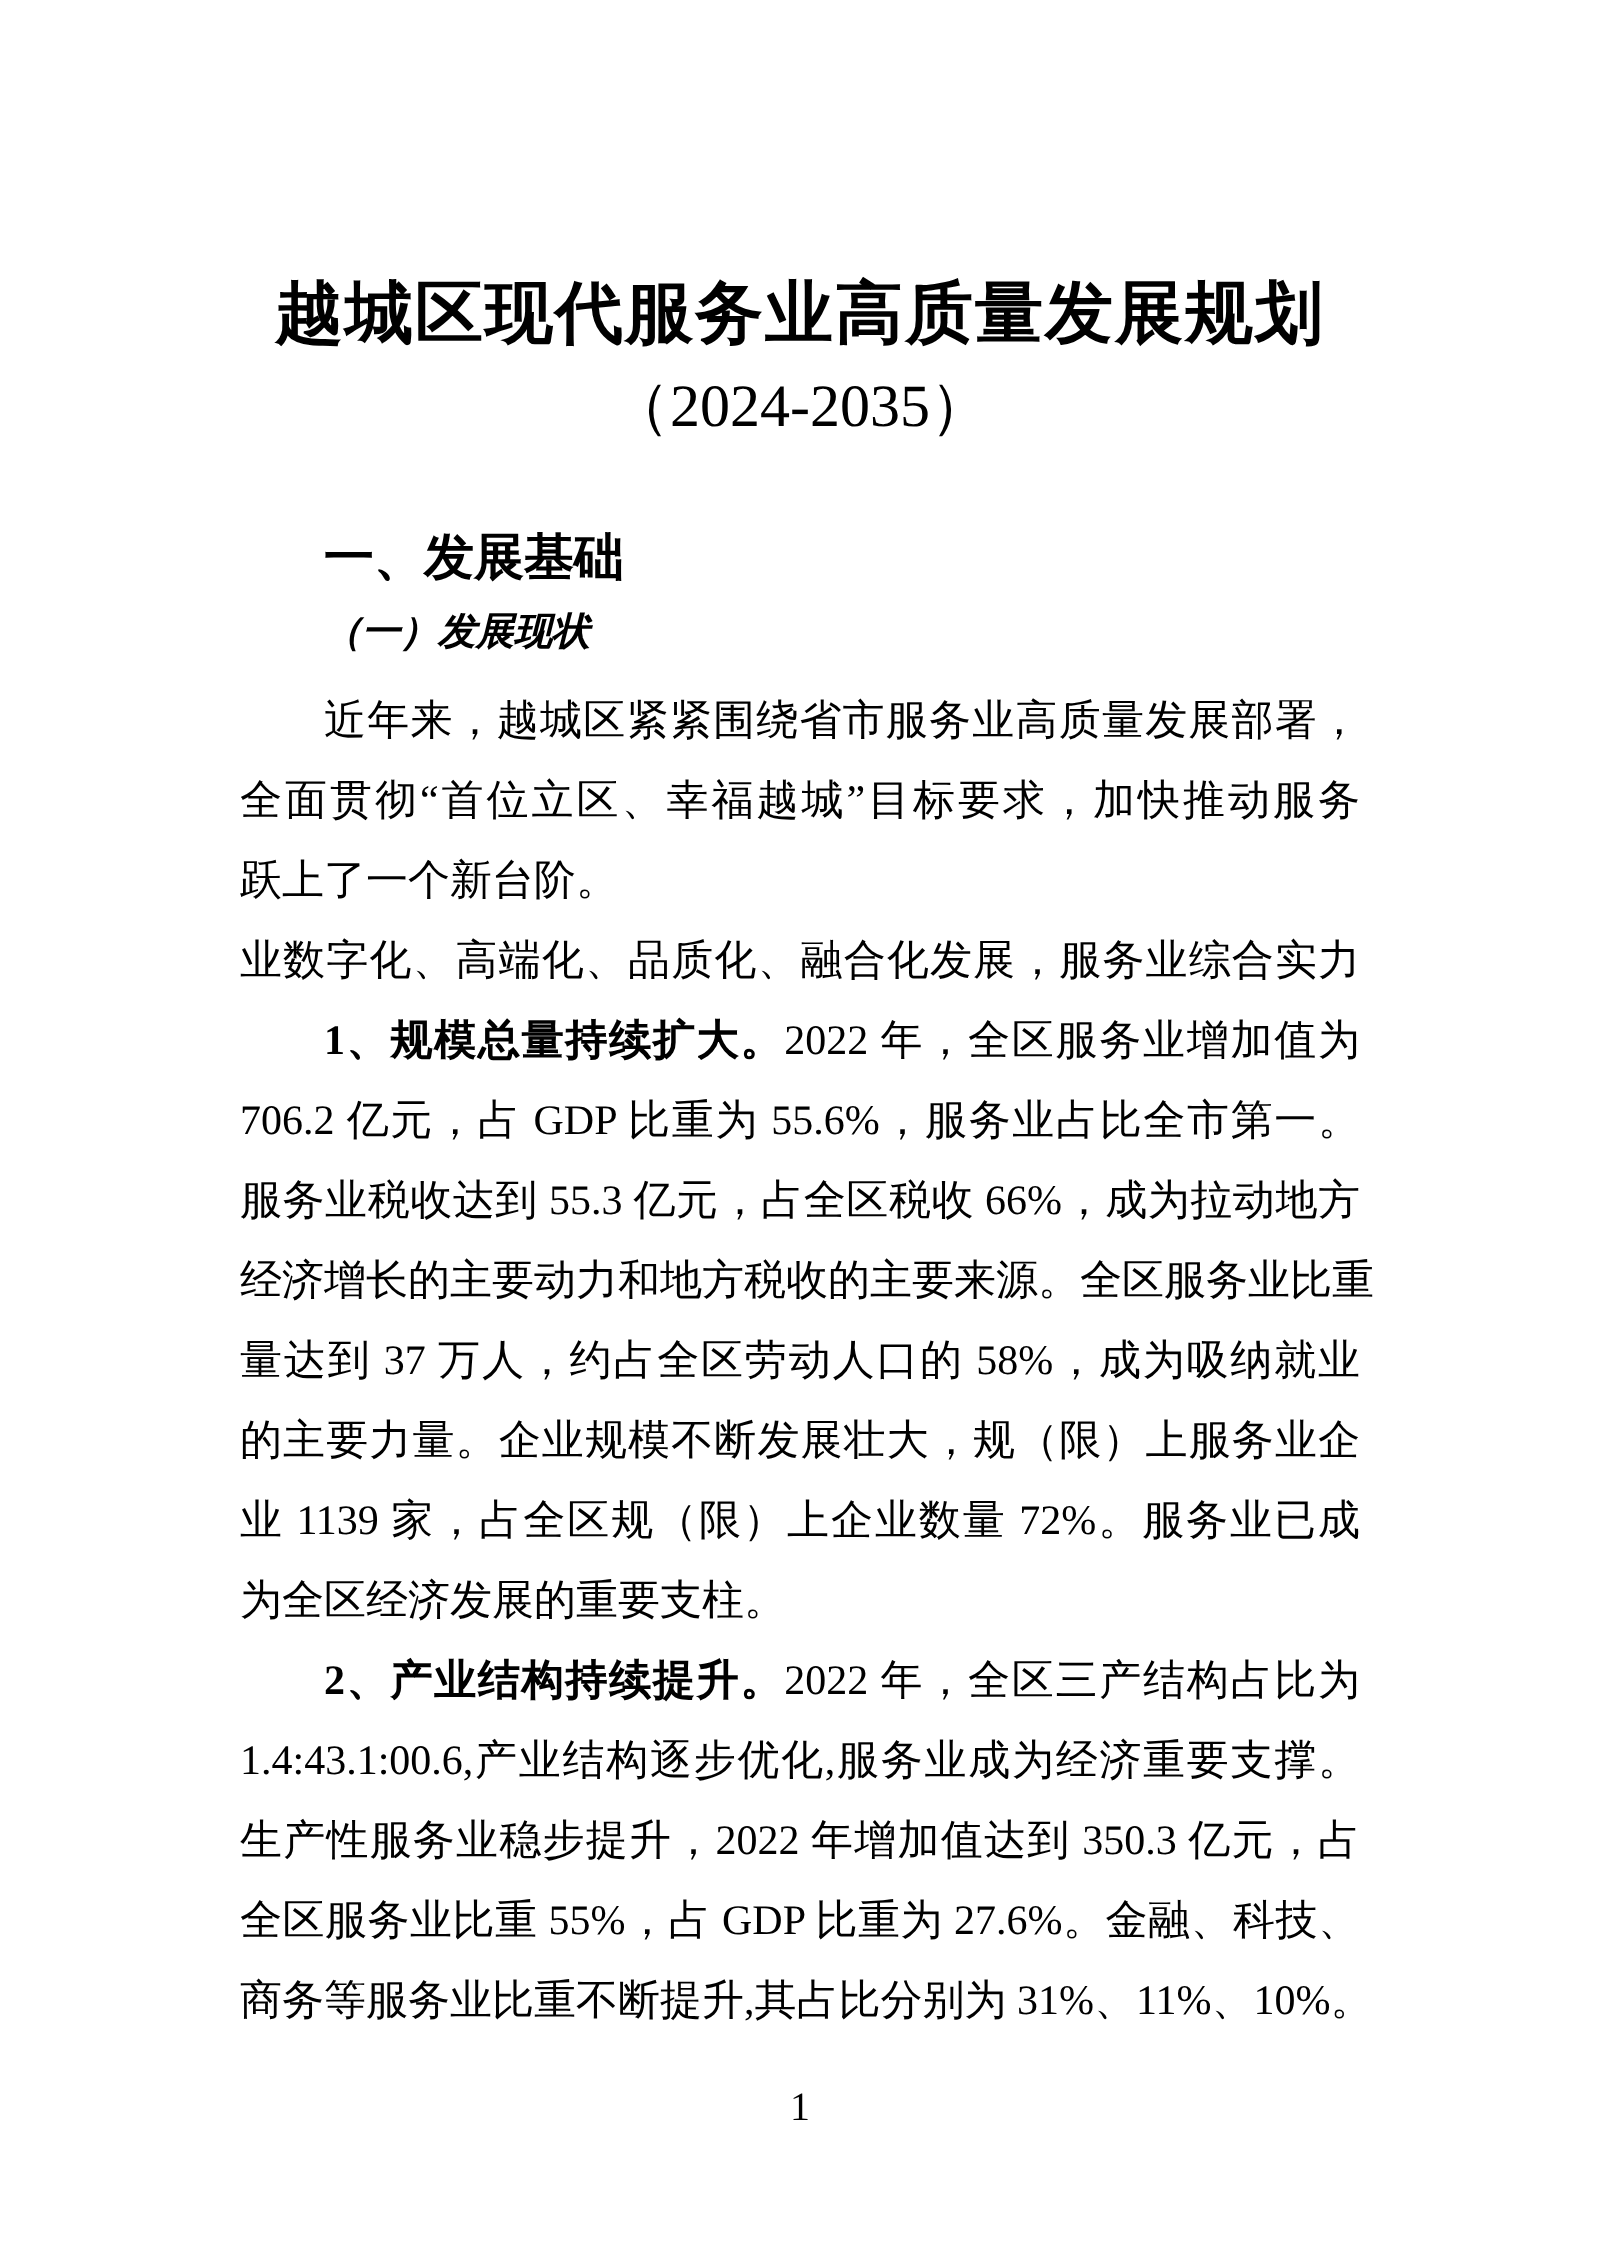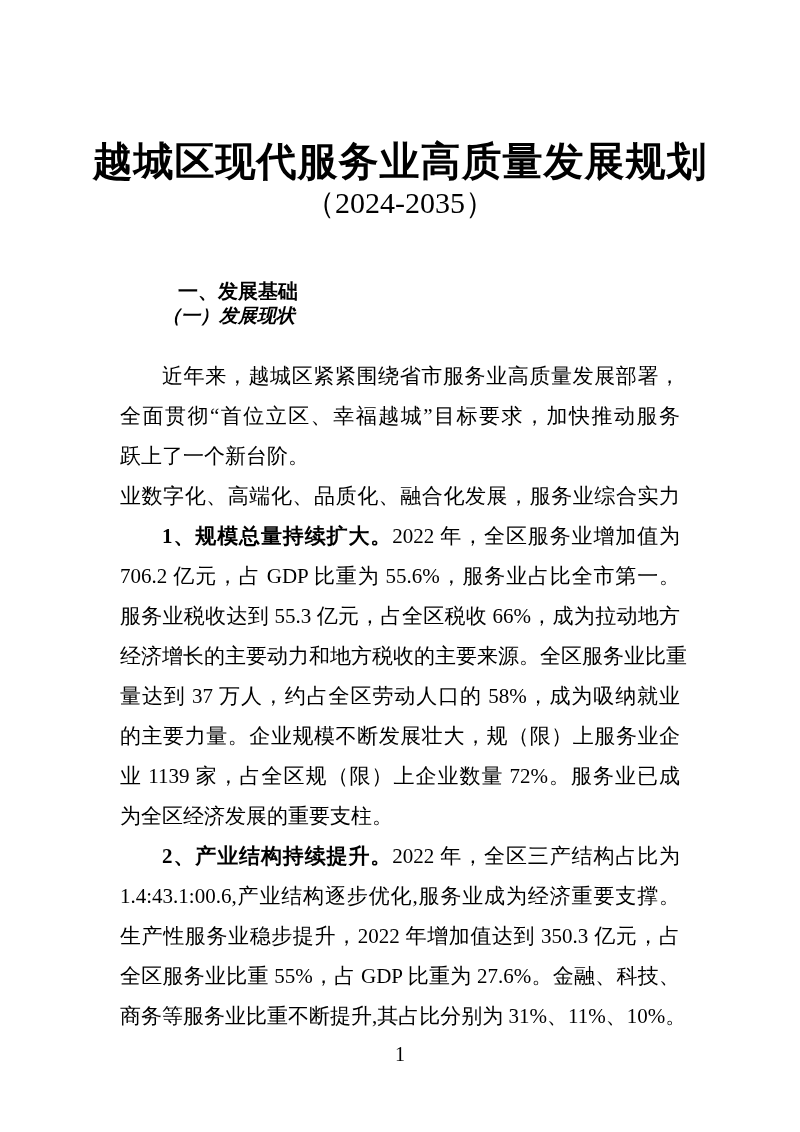--- a/index.html
+++ b/index.html
@@ -16,61 +16,61 @@
     color: #000000;
     font-family: "Liberation Serif", "DejaVu Serif", serif;
   }
   .doc-title {
     position: absolute;
     top: 134px;
     left: 0;
     width: 800px;
     margin: 0;
     text-align: center;
-    font-size: 40px;
+    font-size: 34px;
     font-weight: bold;
     letter-spacing: 1px;
     font-family: "Liberation Serif", "DejaVu Serif", serif;
   }
   .doc-subtitle {
     position: absolute;
     top: 183px;
     left: 0;
     width: 800px;
     text-align: center;
     font-size: 30px;
     font-weight: normal;
     font-family: "Liberation Serif", "DejaVu Serif", serif;
   }
   .section-heading {
     position: absolute;
     top: 262px;
     left: 120px;
     width: 560px;
-    margin: 16px;
+    margin: 0;
     padding-left: 42px;
-    font-size: 20px;
+    font-size: 25px;
     font-weight: bold;
     font-family: "Liberation Sans", "DejaVu Sans", sans-serif;
   }
   .sub-heading {
     position: absolute;
     top: 303px;
     left: 120px;
     width: 560px;
     margin: 0;
     padding-left: 42px;
     font-size: 19px;
     font-weight: bold;
     font-style: italic;
     font-family: "Liberation Serif", "DejaVu Serif", serif;
   }
   .body-text {
     position: absolute;
-    top: 356px;
+    top: 340px;
     left: 120px;
     width: 560px;
     font-size: 21px;
   }
   .line {
     height: 40px;
     line-height: 40px;
     white-space: nowrap;
     text-align: justify;
     text-align-last: justify;

